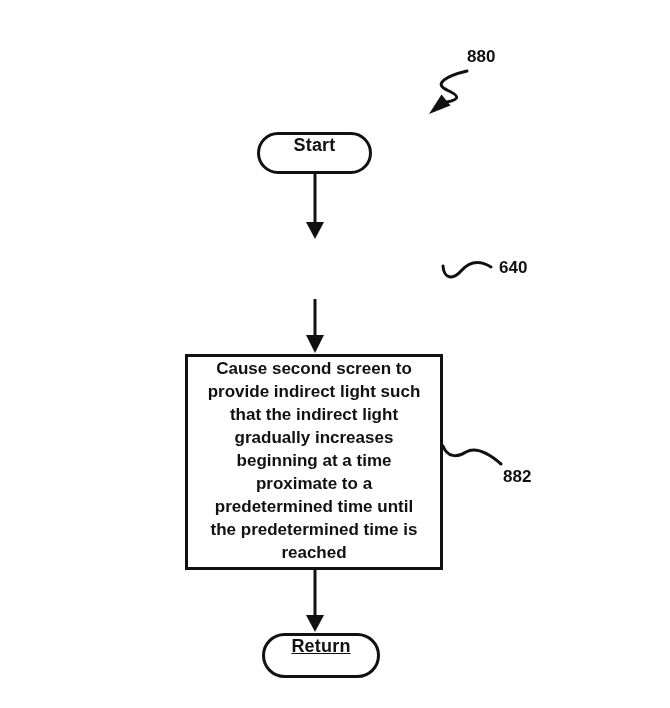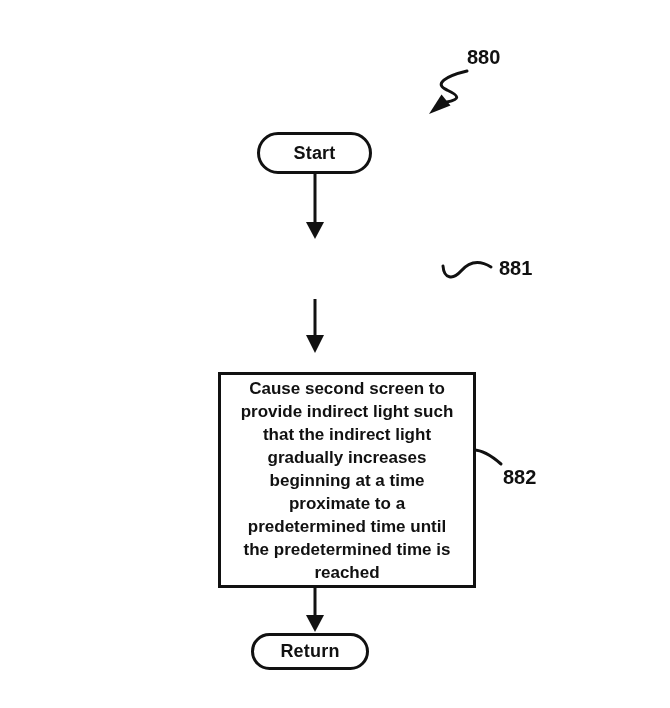--- a/index.html
+++ b/index.html
@@ -17,43 +17,42 @@
     left: 0; top: 0;
     width: 670px; height: 708px;
     pointer-events: none;
   }
   .node {
     position: absolute;
     box-sizing: border-box;
     border: 3px solid #111111;
     background: #ffffff;
     display: flex;
-    align-items: center;
     justify-content: center;
     text-align: center;
     font-weight: bold;
   }
   .terminal {
     border-radius: 24px;
     font-size: 18px;
     letter-spacing: 0.2px;
   }
   .terminal-start { left: 257px; top: 132px; width: 115px; height: 42px; }
-  .terminal-return { left: 251px; top: 633px; width: 118px; height: 37px; }
+  .terminal-return { left: 262px; top: 633px; width: 118px; height: 45px; text-decoration: underline; }
   .process {
     font-size: 17px;
     line-height: 24px;
   }
   .process span { white-space: pre-line; display: block; }
   .process-1 { left: 183px; top: 238px; width: 260px; height: 61px; }
-  .process-2 { left: 185px; top: 372px; width: 258px; height: 216px; line-height: 23px; margin-left: 33px; }
+  .process-2 { left: 185px; top: 354px; width: 258px; height: 216px; line-height: 23px; }
   .ref-label {
     position: absolute;
     font-weight: bold;
-    font-size: 20px;
+    font-size: 17px;
     line-height: 20px;
   }
   .ref-880 { left: 467px; top: 47px; }
   .ref-881 { left: 499px; top: 258px; }
   .ref-882 { left: 503px; top: 467px; }
 </style>
 </head>
 <body>
 
 <div class="canvas">
@@ -76,21 +75,21 @@
 
     <path d="M443 446 C447 457 457 458 466 452 C475 447 486 451 501 464" fill="none" stroke="#111111" stroke-width="3" stroke-linecap="round"></path>
   </svg>
 
   <div class="ref-label ref-880">880</div>
 
   <div class="node terminal terminal-start">
     <span>Start</span>
   </div>
 
-  <div class="ref-label ref-881">881</div>
+  <div class="ref-label ref-881">640</div>
 
   <div class="node process process-2">
     <span>Cause second screen to
 provide indirect light such
 that the indirect light
 gradually increases
 beginning at a time
 proximate to a
 predetermined time until
 the predetermined time is

